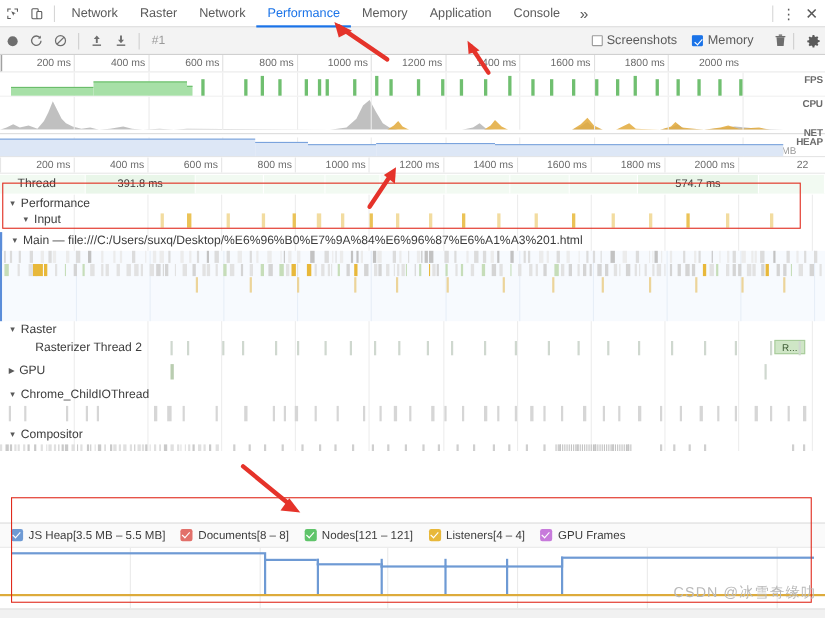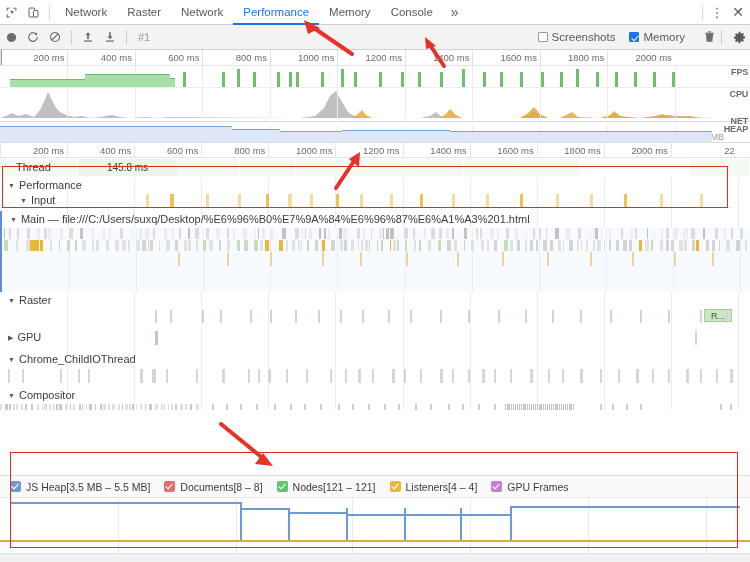--- a/index.html
+++ b/index.html
@@ -199,20 +199,21 @@
         <rect x="8" y="5.5" width="5.5" height="8" rx="1" fill="#fff" stroke="#5a5a5a" stroke-width="1.2"></rect>
       </svg>
     </div>
     <div class="tb-sep"></div>
 
     <div class="tab">Network</div>
     <div class="tab">Raster</div>
     <div class="tab">Network</div>
     <div class="tab active">Performance</div>
     <div class="tab">Memory</div>
+    <div class="tab">Application</div>
     <div class="tab">Console</div>
     <div class="tab-more">»</div>
 
     <div class="tabbar-right">
       <div class="tb-sep"></div>
       <div class="dots">⋮</div>
       <div class="closex">✕</div>
     </div>
   </div>
 
@@ -447,28 +448,29 @@
         <div class="g" style="left: 469.589px;"></div>
         <div class="g" style="left: 536.673px;"></div>
         <div class="g" style="left: 603.757px;"></div>
         <div class="g" style="left: 670.841px;"></div>
         <div class="g" style="left: 737.925px;"></div>
       </div>
 
     <div class="row frames-row" id="frames-row">
       <div class="frames-label">Thread</div>
     <div class="frame-cell" style="left: 0px; width: 78px; background: rgb(242, 250, 242);"></div>
-        <div class="frame-cell" style="left: 78px; width: 100px;">145.8 ms</div>
+        <div class="frame-cell" style="left: 78px; width: 100px;">391.8 ms</div>
         <div class="frame-cell" style="left: 178px; width: 62px; background: rgb(242, 250, 242);"></div>
         <div class="frame-cell" style="left: 240px; width: 56px; background: rgb(242, 250, 242);"></div>
         <div class="frame-cell" style="left: 296px; width: 50px; background: rgb(242, 250, 242);"></div>
         <div class="frame-cell" style="left: 346px; width: 60px; background: rgb(242, 250, 242);"></div>
         <div class="frame-cell" style="left: 406px; width: 58px; background: rgb(242, 250, 242);"></div>
         <div class="frame-cell" style="left: 464px; width: 54px; background: rgb(242, 250, 242);"></div>
         <div class="frame-cell" style="left: 518px; width: 62px; background: rgb(242, 250, 242);"></div>
+        <div class="frame-cell" style="left: 580px; width: 110px;">574.7 ms</div>
         <div class="frame-cell" style="left: 690px; width: 60px; background: rgb(242, 250, 242);"></div>
       </div>
 
     <div class="row interactions-row">
       <div class="row-head">
         <span class="caret">▼</span><span>Performance</span>
       </div>
     </div>
 
     <div class="row input-row" id="input-row">
@@ -726,20 +728,21 @@
         </div>
     </div>
 
     <div class="row raster-row">
       <div class="row-head">
         <span class="caret">▼</span><span>Raster</span>
       </div>
     </div>
 
     <div class="row rast2-row" id="rast2-row">
+      <div class="row-head">Rasterizer Thread 2</div>
       <div class="rbox" style="left:704px; top:1px; width:28px; height:13px;">R...</div>
     <div class="tick-mark" style="left: 155px; top: 2px; width: 2px; height: 13px;"></div>
         <div class="tick-mark" style="left: 170px; top: 2px; width: 2px; height: 13px;"></div>
         <div class="tick-mark" style="left: 202px; top: 2px; width: 2px; height: 13px;"></div>
         <div class="tick-mark" style="left: 220px; top: 2px; width: 2px; height: 13px;"></div>
         <div class="tick-mark" style="left: 250px; top: 2px; width: 2px; height: 13px;"></div>
         <div class="tick-mark" style="left: 270px; top: 2px; width: 2px; height: 13px;"></div>
         <div class="tick-mark" style="left: 295px; top: 2px; width: 2px; height: 13px;"></div>
         <div class="tick-mark" style="left: 318px; top: 2px; width: 2px; height: 13px;"></div>
         <div class="tick-mark" style="left: 340px; top: 2px; width: 2px; height: 13px;"></div>
@@ -985,20 +988,21 @@
         <div class="mem-drop" style="left: 404px; top: 10px; height: 32px;"></div>
         <div class="mem-drop" style="left: 460px; top: 10px; height: 32px;"></div>
         <div class="mem-drop" style="left: 510px; top: 10px; height: 32px;"></div>
         <div class="mem-base" style="top: 42px;"></div>
       </div>
     <div class="mem-footer"></div>
   </div>
 
   <div class="sel-overlay" id="sel-box-2" style="left: 10px; top: 452px; width: 728px; height: 96px;"></div>
 
+  <div class="watermark">CSDN @冰雪奇缘叻</div>
 
   <svg class="arrow" style="left:290px; top:18px; width:70px; height:40px;" viewBox="0 0 70 40">
     <path d="M62 36 L18 6" stroke="#e5332a" stroke-width="4" stroke-linecap="round"></path>
     <path d="M14 2 L30 10 L18 16 Z" fill="#e5332a"></path>
   </svg>
   <svg class="arrow" style="left:418px; top:36px; width:36px; height:34px;" viewBox="0 0 36 34">
     <path d="M26 30 L10 6" stroke="#e5332a" stroke-width="4" stroke-linecap="round"></path>
     <path d="M7 1 L18 10 L8 13 Z" fill="#e5332a"></path>
   </svg>
   <svg class="arrow" style="left:324px; top:148px; width:42px; height:44px;" viewBox="0 0 42 44">

